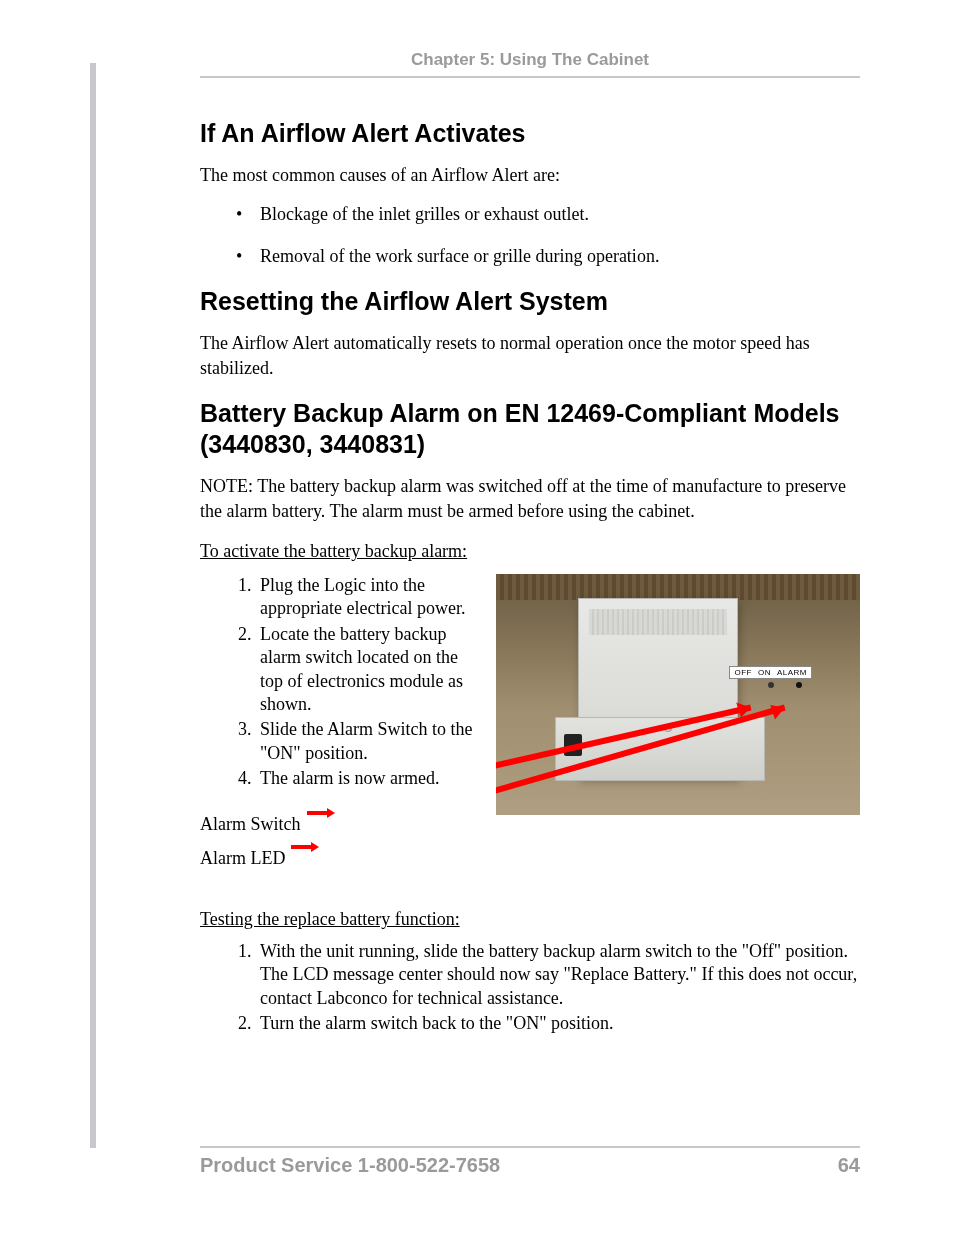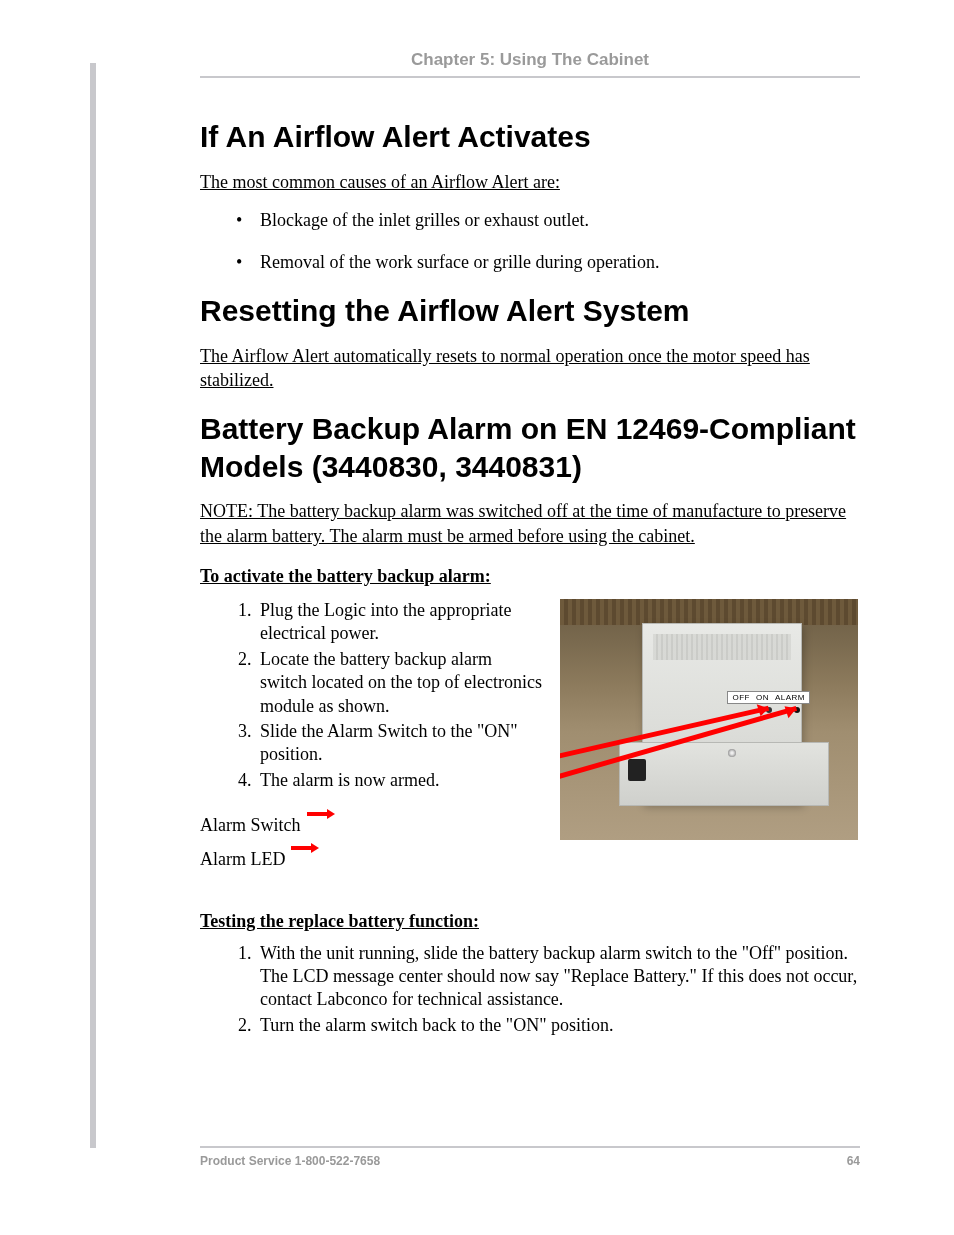--- a/index.html
+++ b/index.html
@@ -30,51 +30,50 @@
     color: #9a9a9a;
     font-size: 17px;
     text-align: center;
     padding-bottom: 6px;
     border-bottom: 2px solid #c8c8cc;
     margin-bottom: 40px;
   }
   h2 {
     font-family: Arial, Helvetica, sans-serif;
     font-weight: bold;
-    font-size: 30px;
+    font-size: 25px;
     color: #000;
     margin-top: 18px;
     margin-bottom: 14px;
     line-height: 1.25;
   }
   p.body {
     font-size: 18px;
     line-height: 1.35;
     margin-bottom: 14px;
-    text-decoration: underline;
   }
   ul.bullets {
     list-style: none;
     margin: 0 0 18px 0;
   }
   ul.bullets li {
     font-size: 18px;
     line-height: 1.35;
     margin: 10px 0 18px 60px;
     position: relative;
   }
   ul.bullets li::before {
     content: "•";
     position: absolute;
     left: -24px;
     top: 0;
     font-size: 18px;
   }
   .sub-underline {
-    font-weight: bold;
+    font-weight: normal;
     text-decoration: underline;
     font-size: 18px;
     margin: 18px 0 10px 0;
   }
   .two-col {
     display: flex;
     gap: 18px;
     align-items: flex-start;
   }
   .two-col .col-left { flex: 1 1 52%; }
@@ -83,21 +82,21 @@
     list-style: decimal;
     margin-left: 56px;
     font-size: 18px;
     line-height: 1.3;
   }
   ol.num li { margin: 2px 0 2px 0; padding-left: 4px; }
   .callouts { margin-top: 16px; font-size: 18px; line-height: 1.9; }
   .callout-row { display: flex; align-items: flex-start; gap: 6px; }
   .photo {
     position: relative;
-    width: 298px;
+    width: 364px;
     height: 241px;
     background: linear-gradient(180deg, #6a5b42 0%, #7a6a4f 18%, #8c7a5c 35%, #a08e70 55%, #b09e82 100%);
     overflow: hidden;
     margin-top: 2px;
   }
   .photo .wood-top {
     position: absolute; left:0; top:0; right:0; height:26px;
     background: repeating-linear-gradient(90deg,#6e5a3c 0 4px,#5d4a30 4px 8px);
   }
   .photo .module {
@@ -146,21 +145,21 @@
     left: 200px;
     right: 94px;
     top: 1146px;
     border-top: 2px solid #c8c8cc;
     padding-top: 6px;
     display: flex;
     justify-content: space-between;
     font-family: Arial, Helvetica, sans-serif;
     font-weight: bold;
     color: #9a9a9a;
-    font-size: 12px;
+    font-size: 20px;
   }
 </style>
 </head>
 <body>
 
 <div class="page">
   <div class="left-gutter"></div>
 
   <div class="content">
     <div class="chapter-header">Chapter 5: Using The Cabinet</div>

